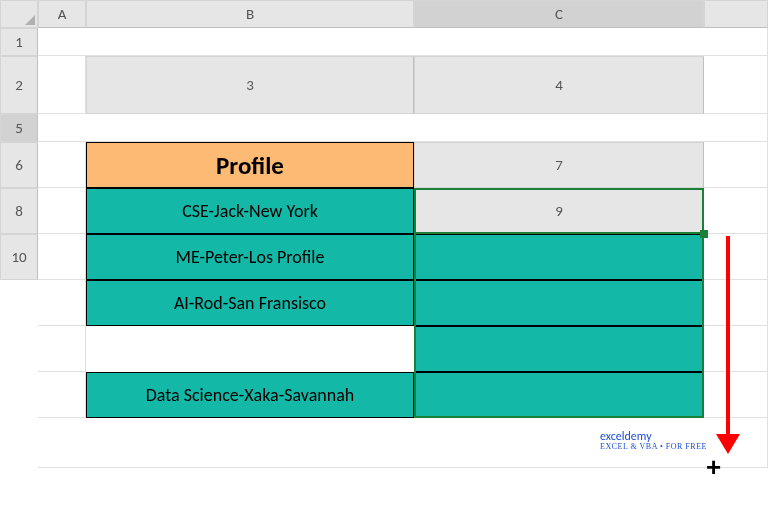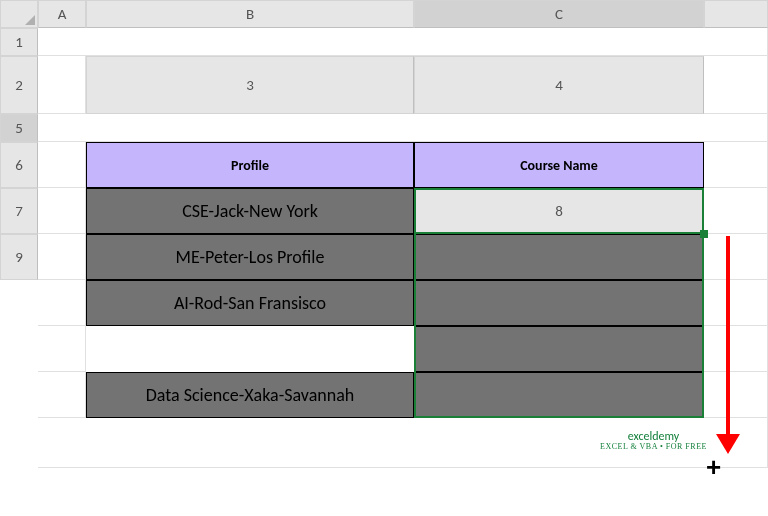--- a/index.html
+++ b/index.html
@@ -57,35 +57,35 @@
     display: flex;
     align-items: center;
     justify-content: center;
     font-size: 24px;
     font-weight: bold;
     color: #203864;
     border-bottom: 3px solid #4472C4;
     padding-bottom: 6px;
   }
   .table-header {
-    background: #c4b5fd;
+    background: #fdba74;
     border: 1px solid #000;
     font-weight: bold;
-    font-size: 14px;
+    font-size: 25px;
     display: flex;
     align-items: center;
     justify-content: center;
   }
   .table-cell {
     border: 1px solid #000;
     font-size: 18px;
     display: flex;
     align-items: center;
     justify-content: center;
-    background: #737373;
+    background: #14b8a6;
   }
   .sel-outline {
     position: absolute;
     border: 2px solid #1a7f37;
     pointer-events: none;
     z-index: 5;
   }
   .fill-handle {
     position: absolute;
     width: 8px; height: 8px;
@@ -111,23 +111,23 @@
     position: absolute;
     font-size: 26px;
     font-weight: bold;
     color: #000;
     z-index: 8;
     font-family: Arial, sans-serif;
   }
   .watermark {
     position: absolute;
     font-size: 12px;
-    color: #15803d;
+    color: #1d4ed8;
     z-index: 4;
-    text-align: center;
+    text-align: left;
     line-height: 1.1;
   }
   .watermark .sub {
     font-size: 8px;
     letter-spacing: 0.5px;
     font-family: Liberation Serif, serif;
   }
 </style>
 </head>
 <body>
@@ -145,21 +145,20 @@
   <div class="row-header">2</div>
   <div class="cell" style="grid-column:2;grid-row:3"></div>
   <div class="cell" style="grid-column:5;grid-row:3"></div>
 
   <div class="row-header">3</div>
   <div class="cell" style="grid-column:2/6;grid-row:4"></div>
 
   <div class="row-header">4</div>
   <div class="cell" style="grid-column:2;grid-row:5"></div>
   <div class="table-header" style="grid-column:3;grid-row:5">Profile</div>
-  <div class="table-header" style="grid-column:4;grid-row:5">Course Name</div>
   <div class="cell" style="grid-column:5;grid-row:5"></div>
 
   <div class="row-header active">5</div>
   <div class="cell" style="grid-column:2;grid-row:6"></div>
   <div class="table-cell" style="grid-column:3;grid-row:6">CSE-Jack-New York</div>
   <div class="cell" style="grid-column:5;grid-row:6"></div>
 
   <div class="row-header">6</div>
   <div class="cell" style="grid-column:2;grid-row:7"></div>
   <div class="table-cell" style="grid-column:3;grid-row:7">ME-Peter-Los Profile</div>
@@ -176,20 +175,21 @@
   <div class="cell" style="grid-column:2;grid-row:9"></div>
   <div class="table-cell" style="grid-column:4;grid-row:9"></div>
   <div class="cell" style="grid-column:5;grid-row:9"></div>
 
   <div class="row-header">9</div>
   <div class="cell" style="grid-column:2;grid-row:10"></div>
   <div class="table-cell" style="grid-column:3;grid-row:10">Data Science-Xaka-Savannah</div>
   <div class="table-cell" style="grid-column:4;grid-row:10"></div>
   <div class="cell" style="grid-column:5;grid-row:10"></div>
 
+  <div class="row-header">10</div>
   <div class="cell" style="grid-column:2/6;grid-row:11"></div>
 </div>
 
 <div class="sel-outline" style="left:414px;top:188px;width:290px;height:46px"></div>
 
 <div class="sel-outline" style="left:414px;top:188px;width:290px;height:230px;border:2.5px solid #1a7f37"></div>
 <div class="fill-handle" style="left:700px;top:230px"></div>
 
 <div class="arrow-down" style="left:726px;top:236px;height:200px"></div>
 <div class="fill-cursor" style="left:706px;top:452px">+</div>

